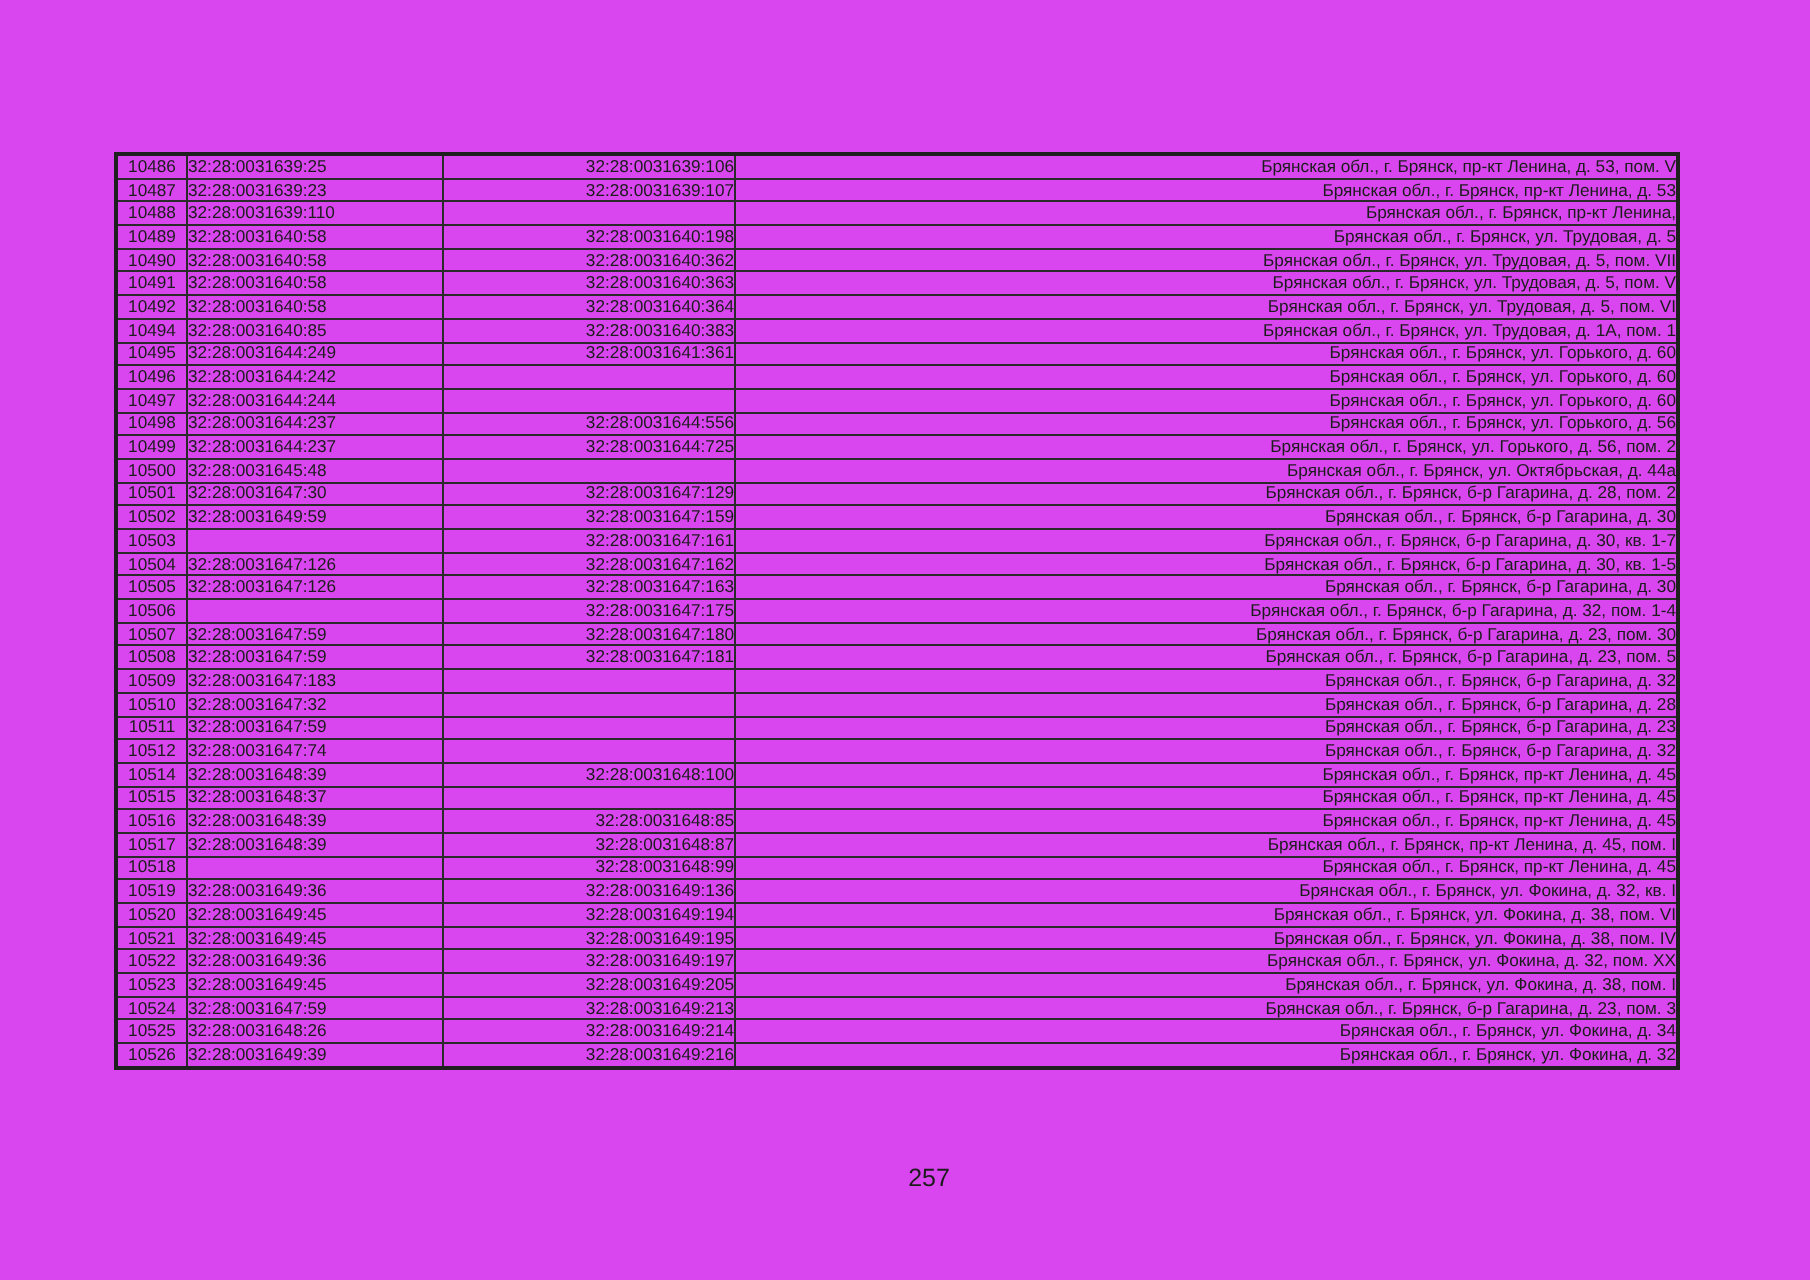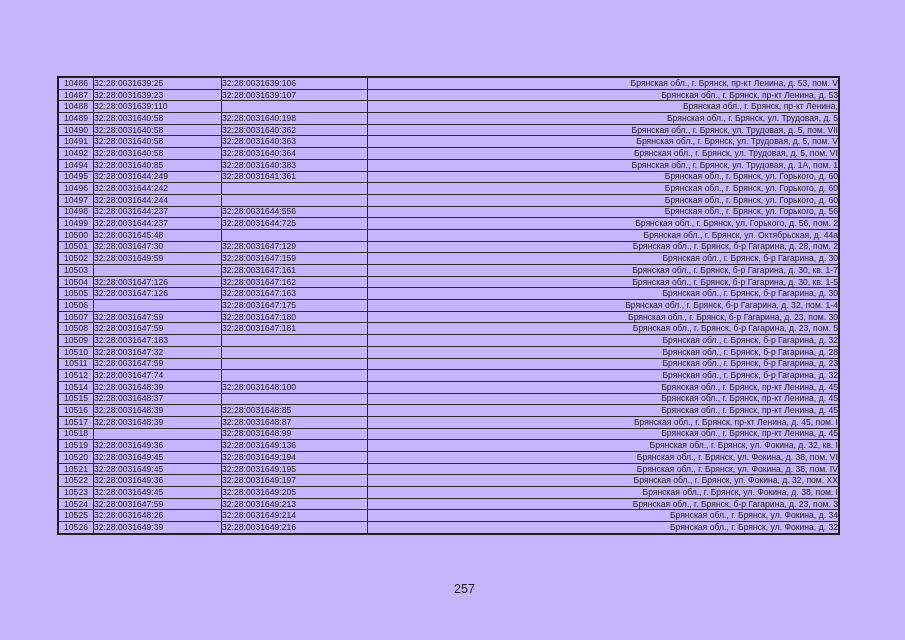--- a/index.html
+++ b/index.html
@@ -5,21 +5,21 @@
   html, body {
     margin: 0;
     padding: 0;
     background: #ffffff;
     font-family: "Liberation Sans", sans-serif;
   }
   #page {
     position: relative;
     width: 905px;
     height: 640px;
-    background: #c4b5fd;
+    background: #d946ef;
     overflow: hidden;
   }
   table#cad-table {
     position: absolute;
     left: 57px;
     top: 76px;
     width: 777px;
     border-collapse: collapse;
     table-layout: fixed;
     border: 2px solid #1f1f1f;
@@ -30,21 +30,21 @@
     padding: 0;
     font-size: 8.6px;
     line-height: 1.05;
     color: #1c1c1c;
     white-space: nowrap;
     overflow: hidden;
     vertical-align: middle;
   }
   #cad-table td.col-n   { width: 34px;  text-align: center; }
   #cad-table td.col-c1  { width: 127px; text-align: left; }
-  #cad-table td.col-c2  { width: 145px; text-align: left; }
+  #cad-table td.col-c2  { width: 145px; text-align: right; }
   #cad-table td.col-addr{ width: 467px; text-align: right; padding-left: 3px; }
   #page-number {
     position: absolute;
     left: 0;
     top: 582px;
     width: 905px;
     text-align: center;
     font-size: 12.5px;
     color: #1c1c1c;
     margin-left: 12px;

